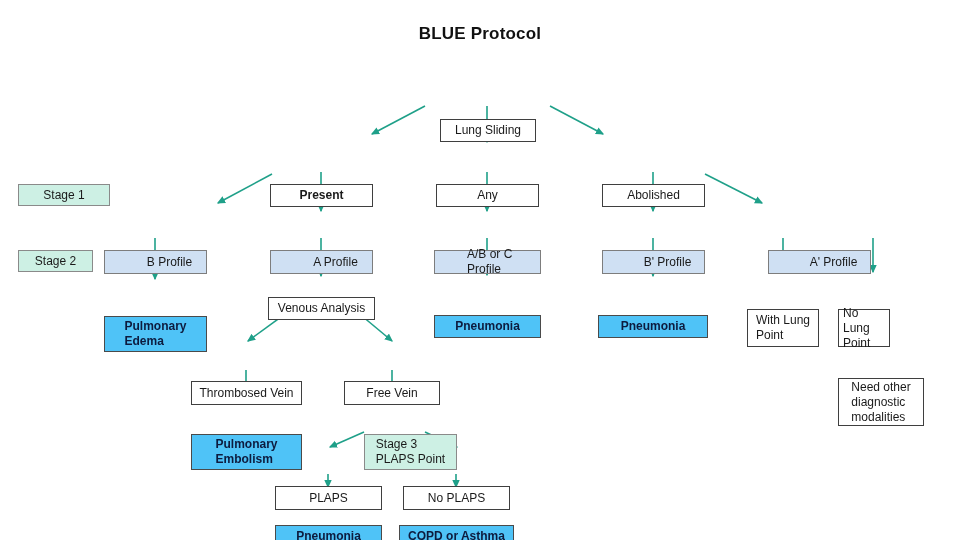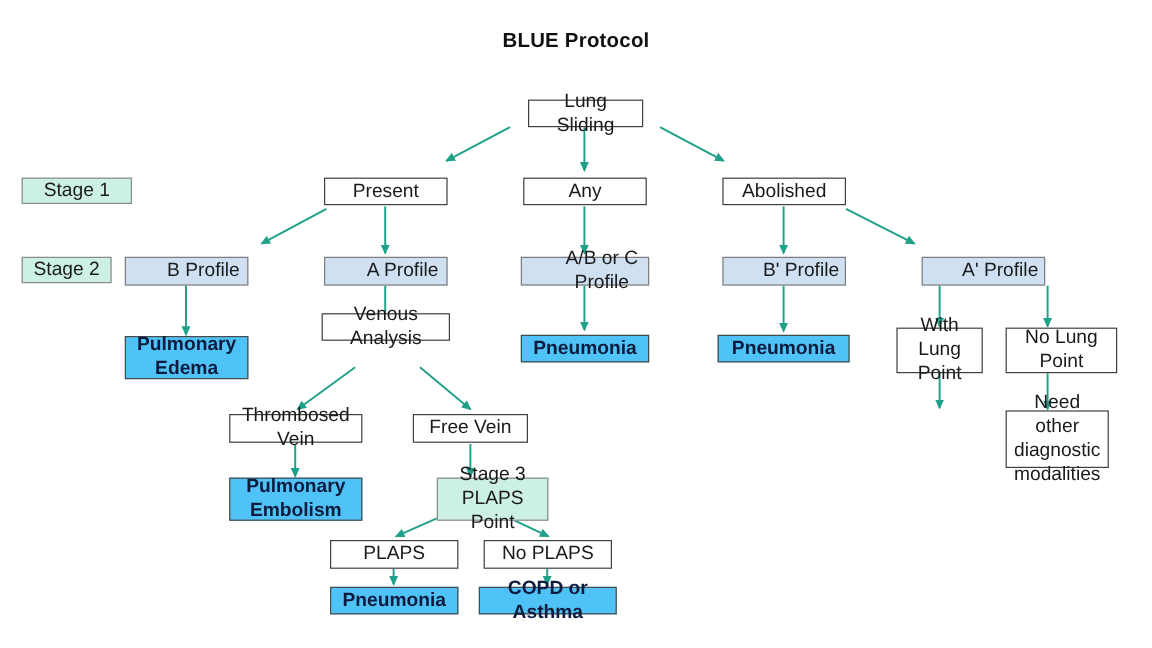--- a/index.html
+++ b/index.html
@@ -36,28 +36,29 @@
     width: 960px;
     height: 540px;
     pointer-events: none;
   }
   .node {
     position: absolute;
     box-sizing: border-box;
     display: flex;
     align-items: center;
     justify-content: center;
-    text-align: center;
-    font-size: 16px;
+    text-align: left;
+    font-size: 12px;
     line-height: 1.25;
     padding: 2px 4px;
     background: #ffffff;
     border: 1px solid #4a4a4a;
     color: #1a1a1a;
     white-space: pre-line;
+    margin-top: 36px;
   }
   .node.plain {
     background: #ffffff;
     border: 1px solid #3f3f3f;
   }
   .node.stage {
     background: #cdf0e4;
     border: 1px solid #8a8a8a;
     color: #1a1a1a;
   }
@@ -132,39 +133,39 @@
 
       <line x1="456" y1="474" x2="456" y2="487"></line>
     </g>
   </svg>
 
   <div class="node plain" style="left:440px; top:83px; width:96px; height:23px;">Lung Sliding</div>
 
   <div class="node stage" style="left:18px; top:148px; width:92px; height:22px;">Stage 1</div>
   <div class="node stage" style="left:18px; top:214px; width:75px; height:22px;">Stage 2</div>
 
-  <div class="node plain" style="left:270px; top:148px; width:103px; height:23px;">Present</div>
+  <div class="node plain" style="left:270px; top:148px; width:103px; height:23px;font-weight:bold;">Present</div>
   <div class="node plain" style="left:436px; top:148px; width:103px; height:23px;">Any</div>
   <div class="node plain" style="left:602px; top:148px; width:103px; height:23px;">Abolished</div>
 
   <div class="node profile" style="left:104px; top:214px; width:103px; height:24px;">B Profile</div>
   <div class="node profile" style="left:270px; top:214px; width:103px; height:24px;">A Profile</div>
   <div class="node profile" style="left:434px; top:214px; width:107px; height:24px;">A/B or C Profile</div>
   <div class="node profile" style="left:602px; top:214px; width:103px; height:24px;">B' Profile</div>
   <div class="node profile" style="left:768px; top:214px; width:103px; height:24px;">A' Profile</div>
 
   <div class="node diagnosis" style="left:104px; top:280px; width:103px; height:36px;">Pulmonary
 Edema</div>
   <div class="node plain" style="left:268px; top:261px; width:107px; height:23px;">Venous Analysis</div>
   <div class="node diagnosis" style="left:434px; top:279px; width:107px; height:23px;">Pneumonia</div>
   <div class="node diagnosis" style="left:598px; top:279px; width:110px; height:23px;">Pneumonia</div>
 
   <div class="node plain" style="left:747px; top:273px; width:72px; height:38px;">With Lung
 Point</div>
-  <div class="node plain" style="left:838px; top:273px; width:93px; height:38px;">No Lung
+  <div class="node plain" style="left:838px; top:273px; width:52px; height:38px;">No Lung
 Point</div>
   <div class="node plain" style="left:838px; top:342px; width:86px; height:48px;">Need other
 diagnostic
 modalities</div>
 
   <div class="node plain" style="left:191px; top:345px; width:111px; height:24px;">Thrombosed Vein</div>
   <div class="node plain" style="left:344px; top:345px; width:96px; height:24px;">Free Vein</div>
 
   <div class="node diagnosis" style="left:191px; top:398px; width:111px; height:36px;">Pulmonary
 Embolism</div>

